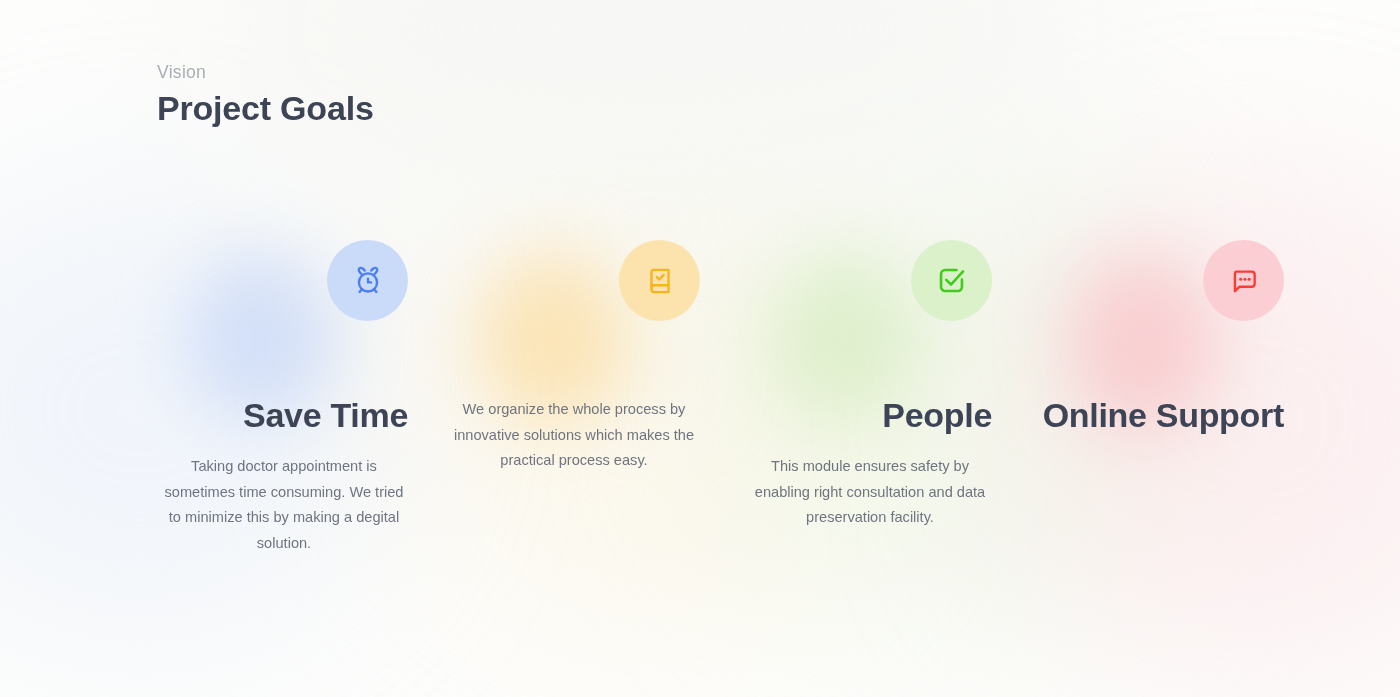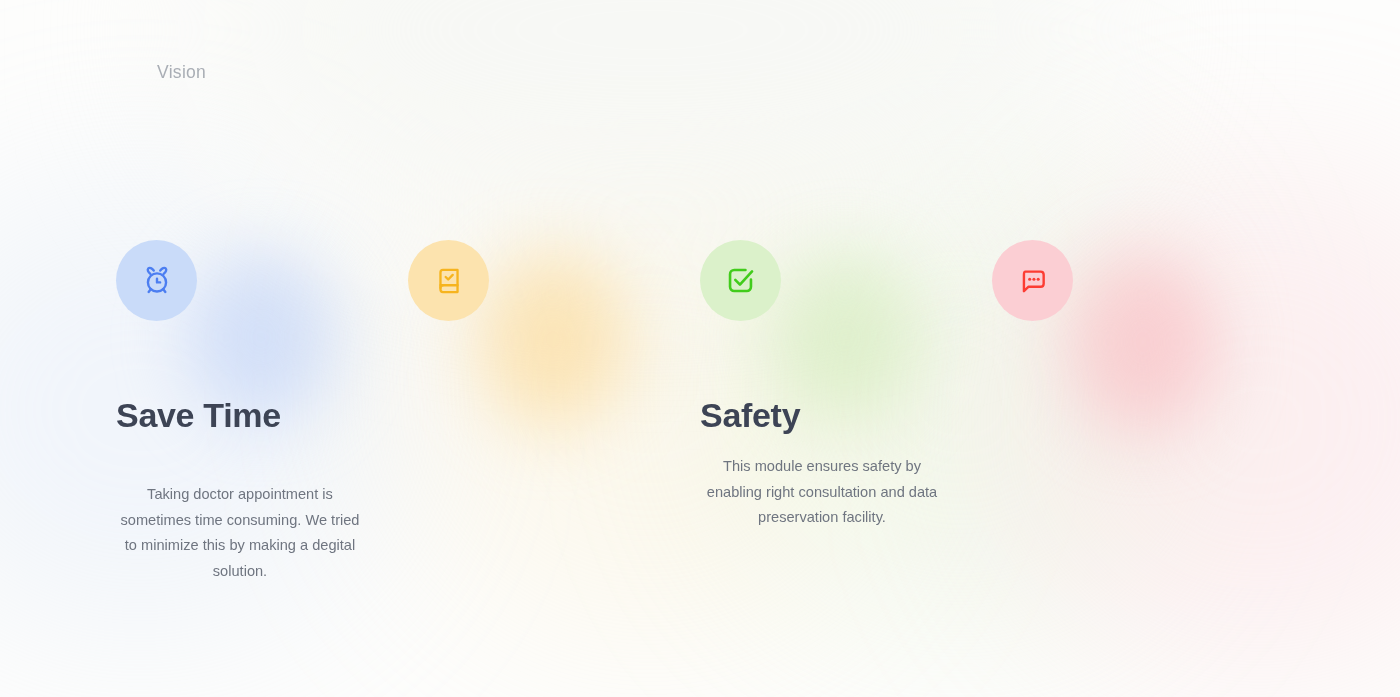--- a/index.html
+++ b/index.html
@@ -62,21 +62,21 @@
     left: 0;
     top: 240px;
     width: 1400px;
     display: flex;
     justify-content: center;
   }
   .goal {
     width: 292px;
     display: flex;
     flex-direction: column;
-    align-items: flex-start;
+    align-items: flex-end;
     text-align: center;
   }
   .icon-badge {
     width: 81px;
     height: 81px;
     border-radius: 50%;
     display: flex;
     align-items: center;
     justify-content: center;
     margin-bottom: 76px;
@@ -94,21 +94,21 @@
     margin: 0 0 20px 0;
     white-space: nowrap;
   }
   .goal-desc {
     font-size: 14.6px;
     color: #6f7580;
     line-height: 25.5px;
     margin: 0;
     max-width: 252px;
   }
-  .goal-desc.narrow  { max-width: 248px; margin-top: 28px; }
+  .goal-desc.narrow  { max-width: 248px; }
   .goal-desc.w3      { max-width: 244px; }
   .goal-desc.w4      { max-width: 216px; }
 </style>
 </head>
 <body>
 
 <div id="glow-layer">
 
   <div class="wash" style="left:-120px; top:180px; width:520px; height:460px; background:rgba(214,227,250,0.30);"></div>
   <div class="wash" style="left:390px; top:120px; width:520px; height:520px; background:rgba(252,234,196,0.26);"></div>
@@ -117,20 +117,21 @@
   <div class="wash" style="left:200px; top:-180px; width:900px; height:420px; background:rgba(246,247,244,0.9);"></div>
 
   <div class="glow" style="left:186px; top:252px; width:150px; height:170px; background:rgba(185,205,245,0.55);"></div>
   <div class="glow" style="left:478px; top:252px; width:150px; height:175px; background:rgba(251,214,138,0.55);"></div>
   <div class="glow" style="left:770px; top:252px; width:150px; height:170px; background:rgba(205,234,180,0.52);"></div>
   <div class="glow" style="left:1068px; top:252px; width:150px; height:180px; background:rgba(250,185,191,0.58);"></div>
 </div>
 
 <div id="header">
   <p id="eyebrow">Vision</p>
+  <h1 id="page-title">Project Goals</h1>
 </div>
 
 <div id="goals">
 
   <div class="goal">
     <div class="icon-badge" style="background:#c9dbf9;">
       <span>
         <svg width="34" height="34" viewBox="0 0 24 24" fill="none" stroke="#4c7ef1" stroke-width="1.7" stroke-linecap="round" stroke-linejoin="round">
           <circle cx="12" cy="13" r="6.4"></circle>
           <path d="M12 10.4 L12 13 L14.2 13"></path>
@@ -149,41 +150,43 @@
     <div class="icon-badge" style="background:#fce3ae;">
       <span>
         <svg width="32" height="32" viewBox="0 0 24 24" fill="none" stroke="#f6b41f" stroke-width="1.75" stroke-linecap="round" stroke-linejoin="round">
           <path d="M5.6 5.6 C5.6 4.5 6.4 3.7 7.5 3.7 L18.4 3.7 L18.4 20.3 L7.5 20.3 C6.4 20.3 5.6 19.5 5.6 18.4 Z"></path>
           <path d="M5.6 15.2 L18.4 15.2"></path>
           <path d="M5.6 17.0 C5.6 15.9 6.4 15.2 7.5 15.2"></path>
           <path d="M9.5 9.0 L11.4 10.9 L14.8 7.4"></path>
         </svg>
       </span>
     </div>
+    <p class="goal-desc">We organize the whole process by innovative solutions which makes the practical process easy.</p>
   </div>
 
   <div class="goal">
     <div class="icon-badge" style="background:#dbf1ca;">
       <span>
         <svg width="33" height="33" viewBox="0 0 24 24" fill="none" stroke="#41cc1b" stroke-width="1.9" stroke-linecap="round" stroke-linejoin="round">
           <path d="M19.6 11.3 L19.6 16.6 C19.6 18.3 18.3 19.6 16.6 19.6 L7.4 19.6 C5.7 19.6 4.4 18.3 4.4 16.6 L4.4 7.4 C4.4 5.7 5.7 4.4 7.4 4.4 L15.6 4.4"></path>
           <path d="M8.2 11.6 L11.6 15.0 L20.4 5.4"></path>
         </svg>
       </span>
     </div>
-    <h2 class="goal-title">Safety</h2>
+    <h2 class="goal-title">People</h2>
     <p class="goal-desc w3">This module ensures safety by enabling right consultation and data preservation facility.</p>
   </div>
 
   <div class="goal">
     <div class="icon-badge" style="background:#fbced3;">
       <span>
         <svg width="32" height="32" viewBox="0 0 24 24" fill="none" stroke="#fc3c33" stroke-width="1.8" stroke-linecap="round" stroke-linejoin="round">
           <path d="M6.3 5.0 L17.7 5.0 C19.0 5.0 20.0 6.0 20.0 7.3 L20.0 14.0 C20.0 15.3 19.0 16.3 17.7 16.3 L8.7 16.3 L5.2 19.6 L5.2 7.3 C5.2 6.0 5.2 5.0 6.3 5.0 Z"></path>
           <circle cx="9.5" cy="10.7" r="1.15" fill="#fc3c33" stroke="none"></circle>
           <circle cx="12.7" cy="10.7" r="1.15" fill="#fc3c33" stroke="none"></circle>
           <circle cx="15.9" cy="10.7" r="1.15" fill="#fc3c33" stroke="none"></circle>
         </svg>
       </span>
     </div>
+    <h2 class="goal-title">Online Support</h2>
   </div>
 
 </div>
 
 </body></html>

